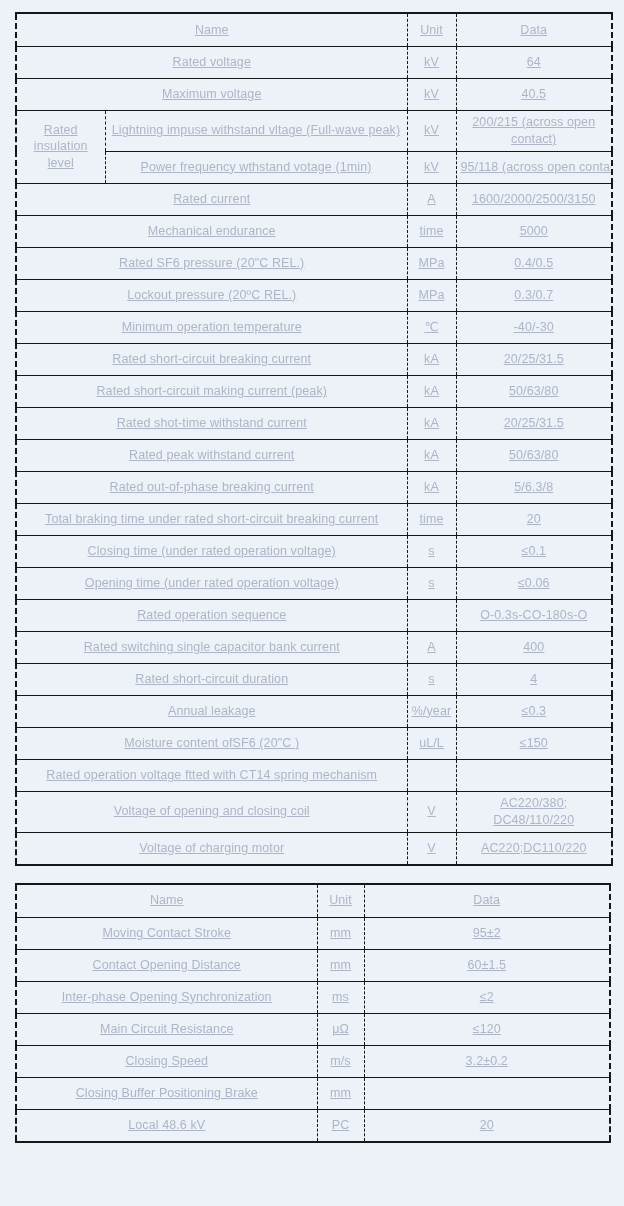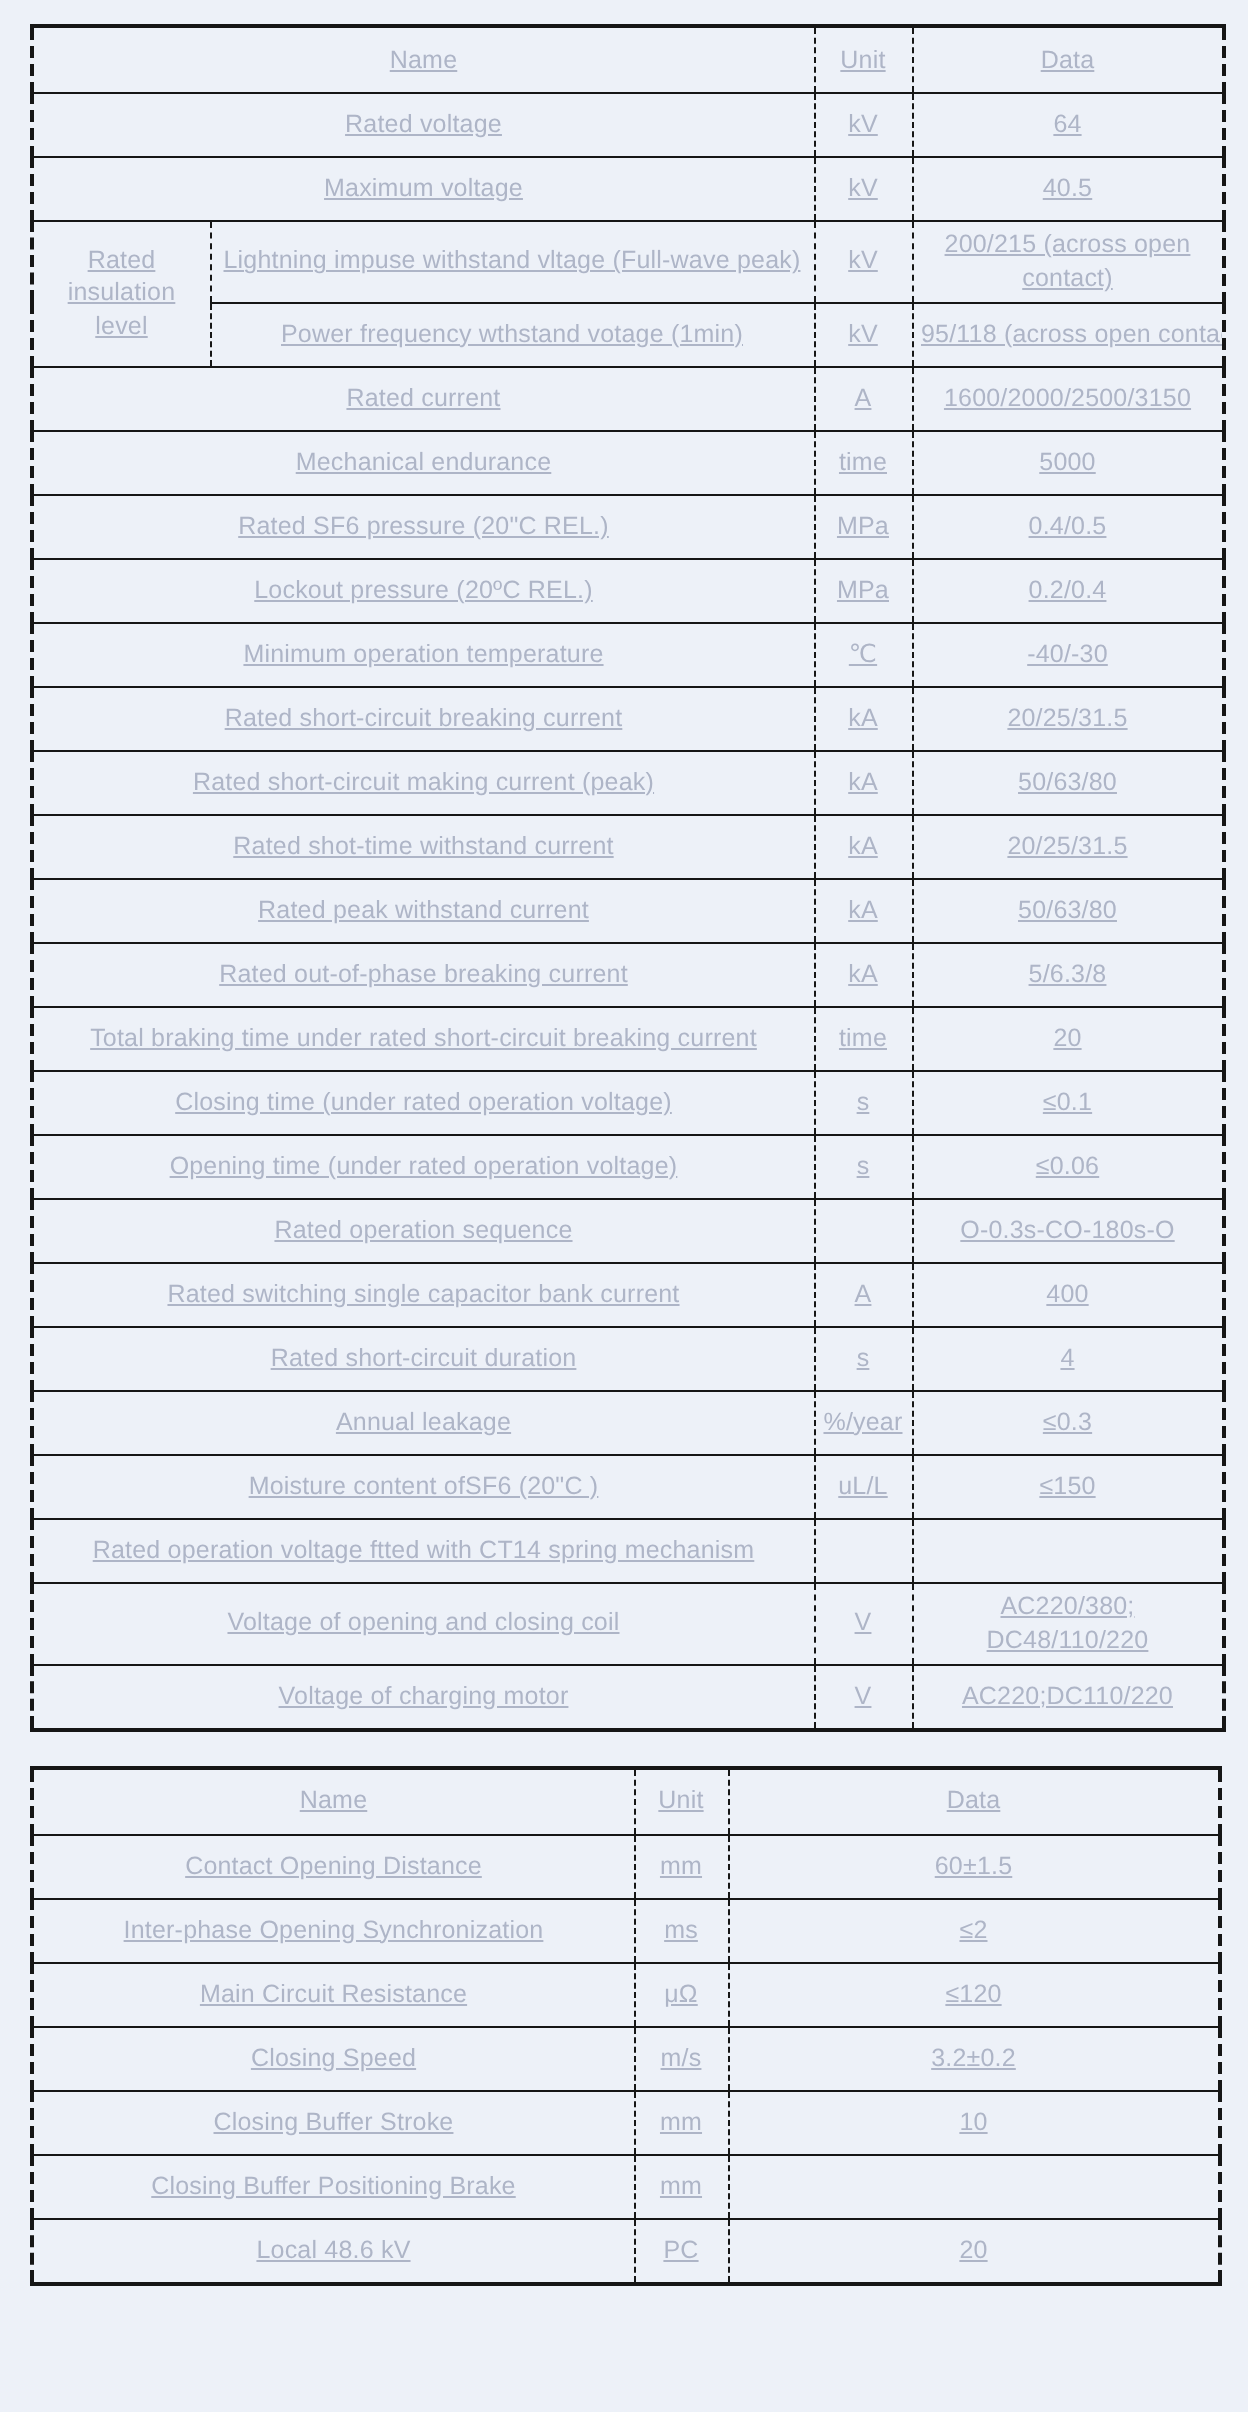--- a/index.html
+++ b/index.html
@@ -103,21 +103,21 @@
           <td>5000</td>
         </tr>
         <tr>
           <td colspan="2">Rated SF6 pressure (20"C REL.)</td>
           <td>MPa</td>
           <td>0.4/0.5</td>
         </tr>
         <tr>
           <td colspan="2">Lockout pressure (20ºC REL.)</td>
           <td>MPa</td>
-          <td>0.2/0.4</td>
+          <td>0.3/0.7</td>
         </tr>
         <tr>
           <td colspan="2">Minimum operation temperature</td>
           <td>℃</td>
           <td>-40/-30</td>
         </tr>
         <tr>
           <td colspan="2">Rated short-circuit breaking current</td>
           <td>kA</td>
           <td>20/25/31.5</td>
@@ -208,45 +208,45 @@
     </colgroup>
     <thead>
         <tr>
           <th>Name</th>
           <th>Unit</th>
           <th>Data</th>
         </tr>
       </thead>
     <tbody>
         <tr>
+          <td>Moving Contact Stroke</td>
+          <td>mm</td>
+          <td>95±2</td>
+        </tr>
+        <tr>
           <td>Contact Opening Distance</td>
           <td>mm</td>
           <td>60±1.5</td>
         </tr>
         <tr>
           <td>Inter-phase Opening Synchronization</td>
           <td>ms</td>
           <td>≤2</td>
         </tr>
         <tr>
           <td>Main Circuit Resistance</td>
           <td>μΩ</td>
           <td>≤120</td>
         </tr>
         <tr>
           <td>Closing Speed</td>
           <td>m/s</td>
           <td>3.2±0.2</td>
         </tr>
         <tr>
-          <td>Closing Buffer Stroke</td>
-          <td>mm</td>
-          <td>10</td>
-        </tr>
-        <tr>
           <td>Closing Buffer Positioning Brake</td>
           <td>mm</td>
           <td></td>
         </tr>
         <tr>
           <td>Local 48.6 kV</td>
           <td>PC</td>
           <td>20</td>
         </tr>
       </tbody>

